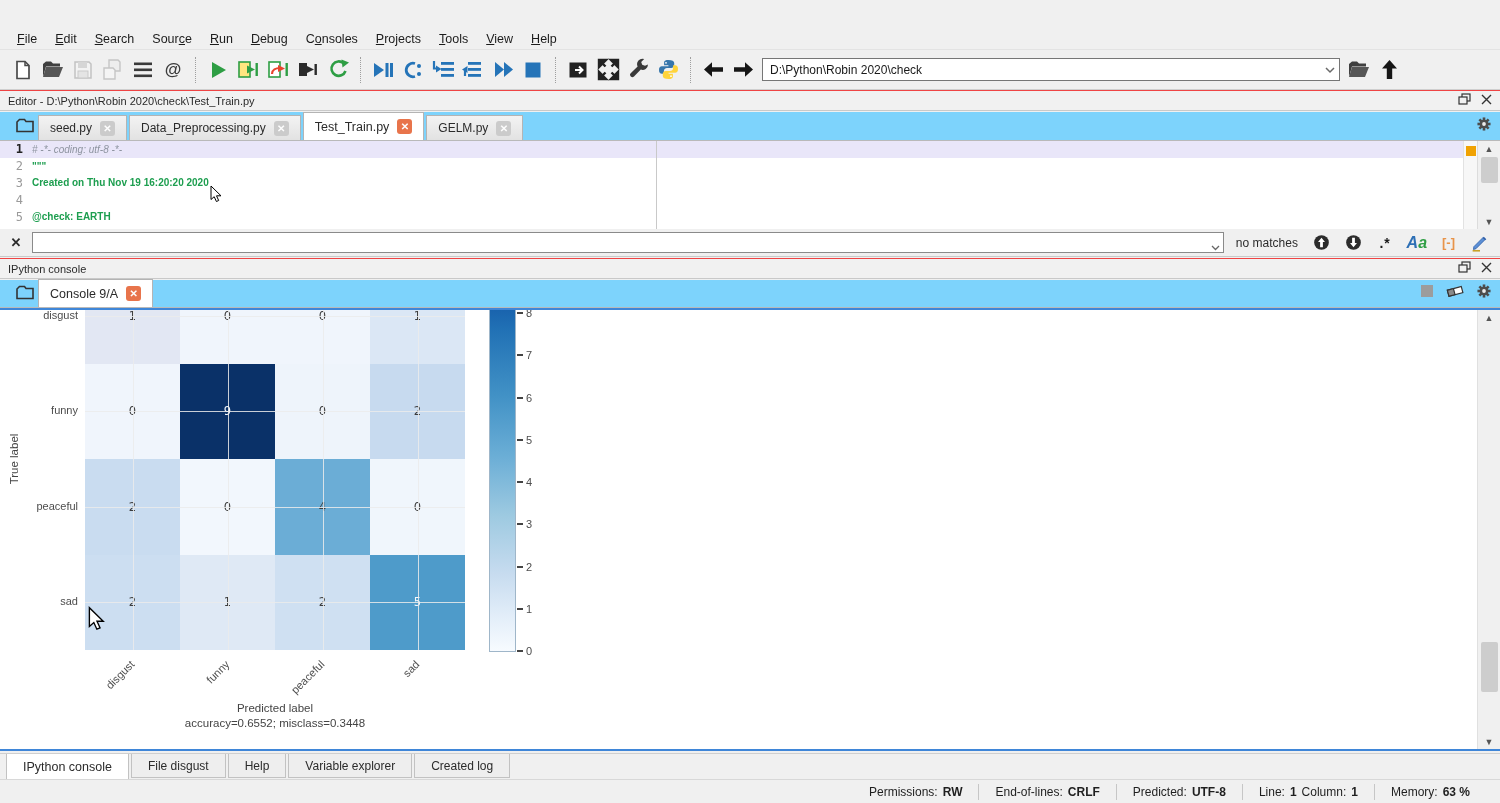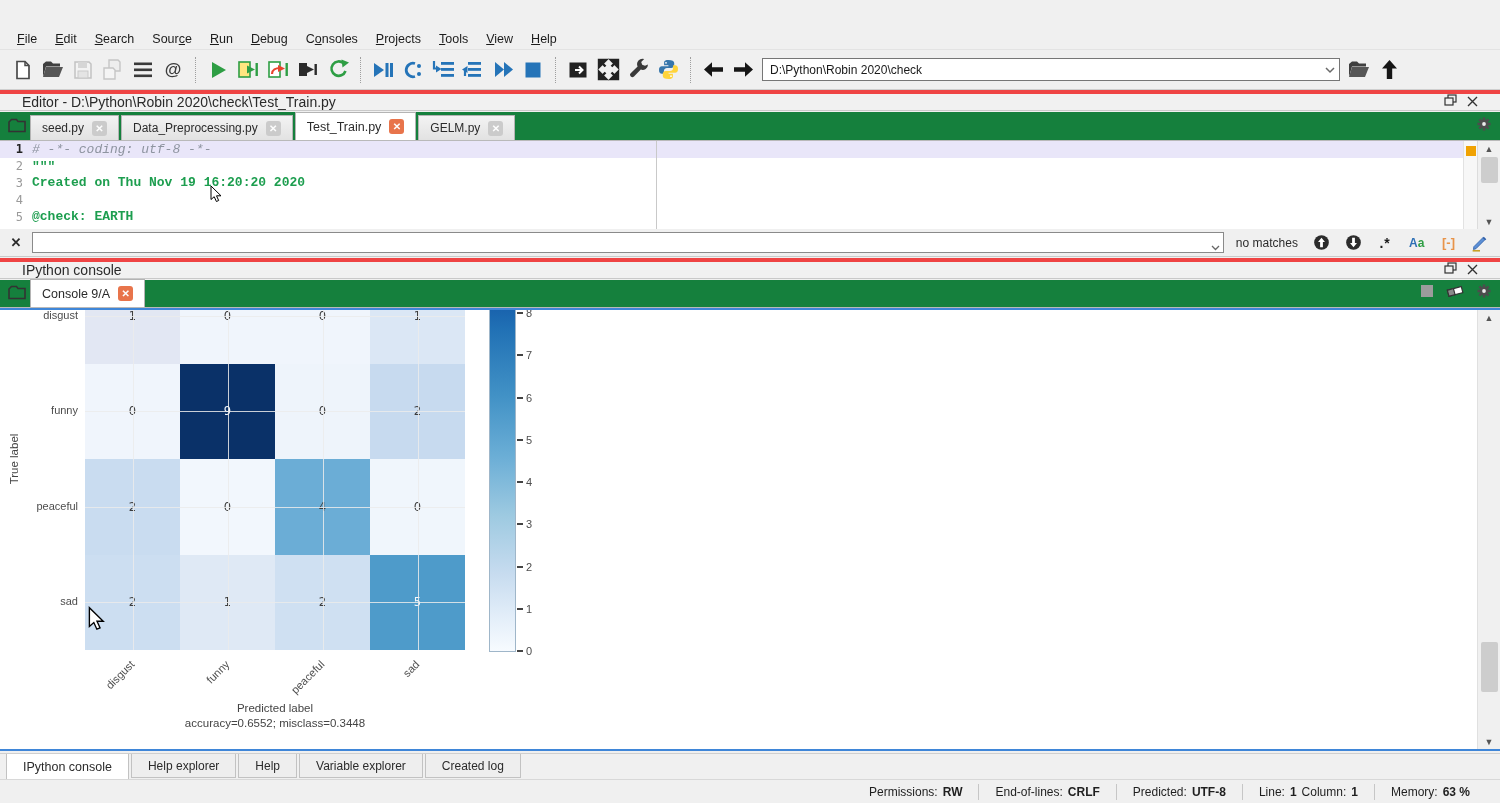--- a/index.html
+++ b/index.html
@@ -20,58 +20,58 @@
 
   
   .toolbar { position:absolute; top:50px; left:0; right:0; height:40px; background:#f0f0f0; display:flex; align-items:center; padding:0 8px; border-bottom:1px solid #cfcfcf; }
   .tbtn { width:30px; height:30px; display:flex; align-items:center; justify-content:center; border-radius:3px; }
   .tsep { width:1px; height:26px; border-left:1px dotted #9f9f9f; margin:0 7px; }
   .at-glyph { font-size:17px; font-weight:bold; color:#3c3c3c; }
   .combobox { display:flex; align-items:center; width:578px; height:23px; background:#fff; border:1px solid #767676; font-size:12px; color:#1a1a1a; padding:0 4px 0 7px; margin:0 4px; }
   .combobox .cb-text { flex:1; white-space:nowrap; overflow:hidden; }
 
   
-  .panel-header { position:absolute; left:0; right:0; height:21px; background:#f1f1f1; border-top:4px solid #ef4444; border-bottom:1px solid #c9c9c9; display:flex; align-items:center; padding:0 22px; font-size:14px; color:#2a2a2a; }
+  .panel-header { position:absolute; left:0; right:0; height:21px; background:#f1f1f1; border-top:1px solid #ef4444; border-bottom:1px solid #c9c9c9; display:flex; align-items:center; padding:0 8px; font-size:11px; color:#2a2a2a; }
   .ph-icons { margin-left:auto; display:flex; gap:10px; align-items:center; }
 
   
-  .tabbar { position:absolute; left:0; right:0; background:#15803d; border-bottom:1px solid #b9b9b9; display:flex; align-items:flex-end; padding-left:4px; }
+  .tabbar { position:absolute; left:0; right:0; background:#7dd3fc; border-bottom:1px solid #b9b9b9; display:flex; align-items:flex-end; padding-left:12px; }
   .browse-btn { width:26px; height:24px; display:flex; align-items:center; justify-content:center; margin-bottom:2px; }
   .tab { display:flex; align-items:center; gap:8px; height:25px; padding:0 11px; margin-right:2px; background:linear-gradient(#f3f3f3,#e2e2e2); border:1px solid #b4b4b4; border-bottom:none; font-size:12px; color:#2b2b2b; }
   .tab.active { background:#fff; height:28px; font-size:12.5px; }
   .tab-close { width:15px; height:15px; border-radius:3px; background:#cbcbcb; color:#fdfdfd; font-size:10px; line-height:15px; text-align:center; font-weight:bold; }
   .tab.active .tab-close { background:#e8744b; }
   .tabbar-right { margin-left:auto; display:flex; align-items:center; gap:12px; padding-right:8px; margin-bottom:4px; }
 
   
   .editor-body { position:absolute; top:141px; left:0; right:0; height:88px; background:#fff; overflow:hidden; }
   .code-line { display:flex; height:16.8px; align-items:center; position:relative; }
   .code-line.hl { background:#e9e6f9; }
   .gutter-num { width:32px; text-align:right; padding-right:9px; font-family:"DejaVu Sans Mono", monospace; font-size:12px; color:#9a9a9a; flex:0 0 auto; }
   .code-line.hl .gutter-num { color:#222; font-weight:bold; }
-  .code-text { font-family:Liberation Mono, monospace; font-size:13px; white-space:pre;text-align:right; }
+  .code-text { font-family:Liberation Sans, sans-serif; font-size:10px; white-space:pre;text-align:right; }
   .tok-comment { color:#8e94a0; font-style:italic; }
   .tok-string { color:#1d9e4f; font-weight:bold; }
   .edge-line { position:absolute; top:0; bottom:0; left:656px; width:1px; background:#c9c9c9; }
   .scrollflag { position:absolute; top:0; bottom:0; right:23px; width:14px; background:#f7f7f7; border-left:1px solid #e2e2e2; }
   .flag-marker { position:absolute; top:5px; left:2px; width:10px; height:10px; background:#f0a202; }
   .vscroll { position:absolute; top:0; bottom:0; right:0; width:23px; background:#f0f0f0; border-left:1px solid #dcdcdc; }
   .vs-arrow { position:absolute; left:0; width:100%; height:15px; display:flex; align-items:center; justify-content:center; color:#555; font-size:9px; }
   .vs-thumb { position:absolute; left:3px; width:17px; background:#cdcdcd; border-radius:2px; }
 
   
   .search-row { position:absolute; top:229px; left:0; right:0; height:28px; background:#f0f0f0; border-bottom:1px solid #c9c9c9; display:flex; align-items:center; padding:0 8px; gap:8px; }
   .search-close { font-size:13px; font-weight:bold; color:#2b2b2b; width:16px; text-align:center; }
   .search-input-wrap { position:relative; width:1208px; height:21px; }
   .search-input { width:100%; height:100%; border:1px solid #8a8a8a; background:#fff; font-size:12px; padding:0 20px 0 6px; outline:none; }
   .search-chevron { position:absolute; right:4px; top:5px; color:#555; }
   .search-status { font-size:12px; color:#2b2b2b; white-space:nowrap; padding:0 4px; }
   .sbtn { width:24px; height:24px; display:flex; align-items:center; justify-content:center; }
   .regex-glyph { font-size:14px; font-weight:bold; color:#1a1a1a; letter-spacing:1px; }
-  .case-glyph { font-size:12px; font-weight:bold; }
+  .case-glyph { font-size:16px; font-weight:bold;font-style:italic; }
   .case-glyph .ca { color:#2d6fb5; } .case-glyph .cb { color:#2f9e44; }
   .word-glyph { font-size:13px; font-weight:bold; color:#e8944a; }
 
   
   .console-body { position:absolute; top:308px; left:0; right:0; height:443px; background:#fff; border-top:2px solid #3f86d8; border-bottom:2px solid #3f86d8; overflow:hidden; }
   .hm-cell { position:absolute; width:95px; height:95.5px; display:flex; align-items:center; justify-content:center; }
   .hm-val { font-size:11.5px; font-family:"DejaVu Sans", sans-serif; }
   .hm-grid-v { position:absolute; width:1px; background:rgba(235,235,235,.85); }
   .hm-grid-h { position:absolute; height:1px; background:rgba(235,235,235,.85); }
   .hm-ylabel { position:absolute; width:70px; text-align:right; font-size:11px; color:#4d4d4d; }
@@ -586,21 +586,21 @@
     </div>
     <div class="vscroll" style="border-left:1px solid #e0e0e0;">
       <span class="vs-arrow" style="top:0;">▲</span>
       <div class="vs-thumb" style="top:332px; height:50px;"></div>
       <span class="vs-arrow" style="bottom:0;">▼</span>
     </div>
   </div>
 
   <div class="bottom-tabs" id="bottom-tabs">
       <div class="btab active">IPython console</div>
-      <div class="btab">Help explorer</div>
+      <div class="btab">File disgust</div>
       <div class="btab">Help</div>
       <div class="btab">Variable explorer</div>
       <div class="btab">Created log</div>
     </div>
 
   <div class="statusbar" id="statusbar">
       <div class="sb-group">
         <span>Permissions:</span>
         <span class="sb-val">RW</span>
       </div>

